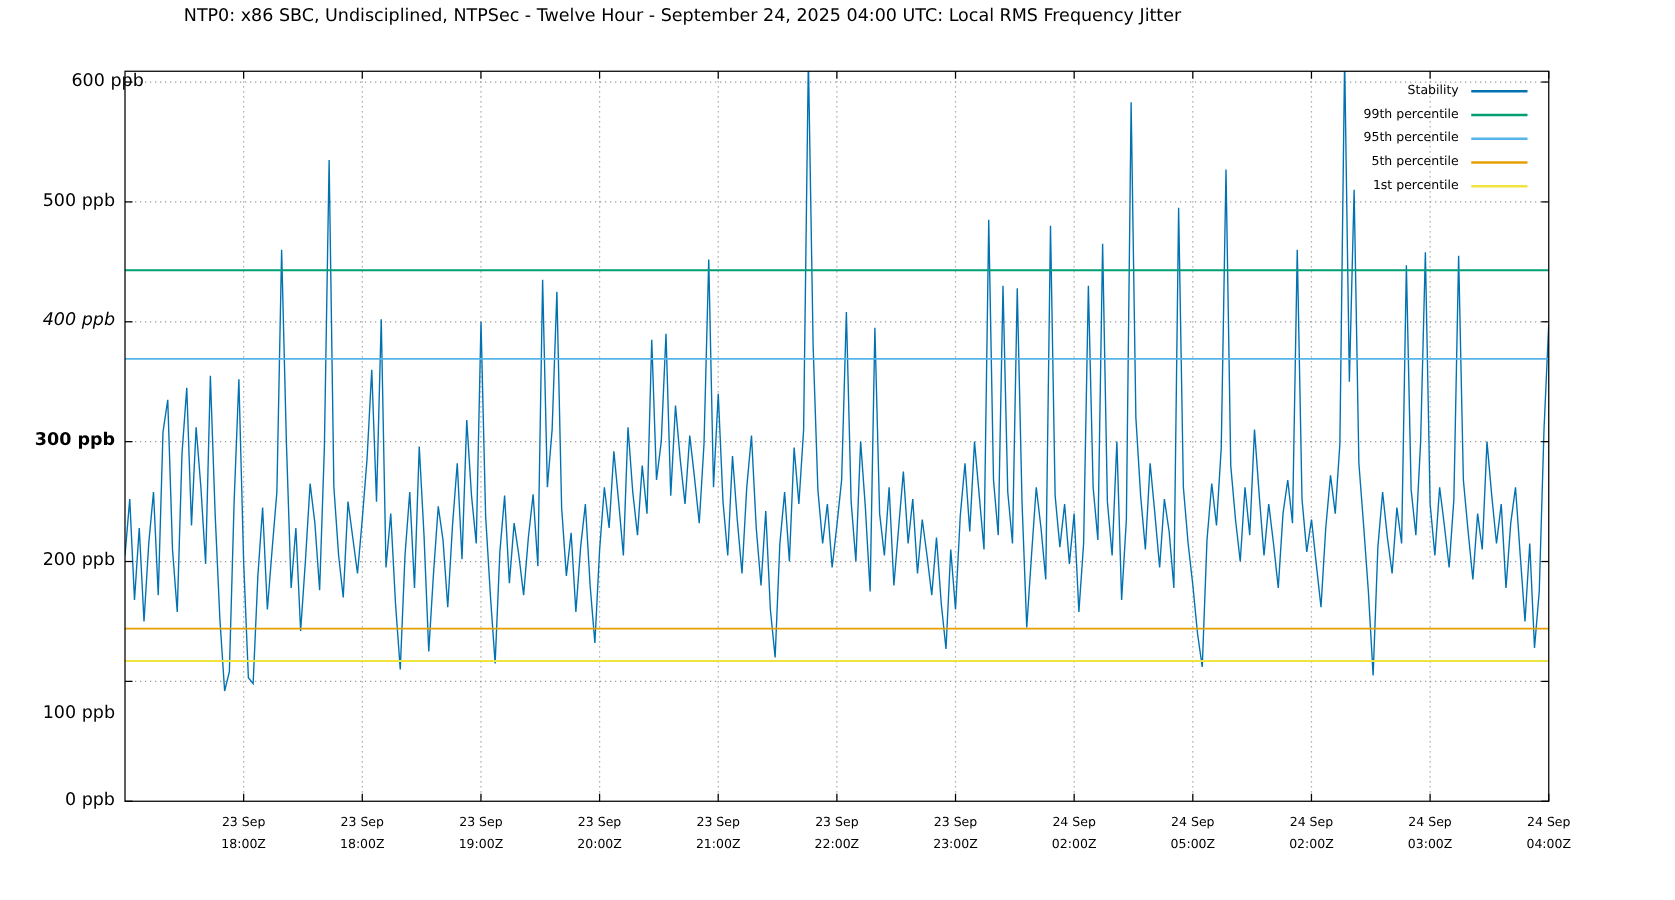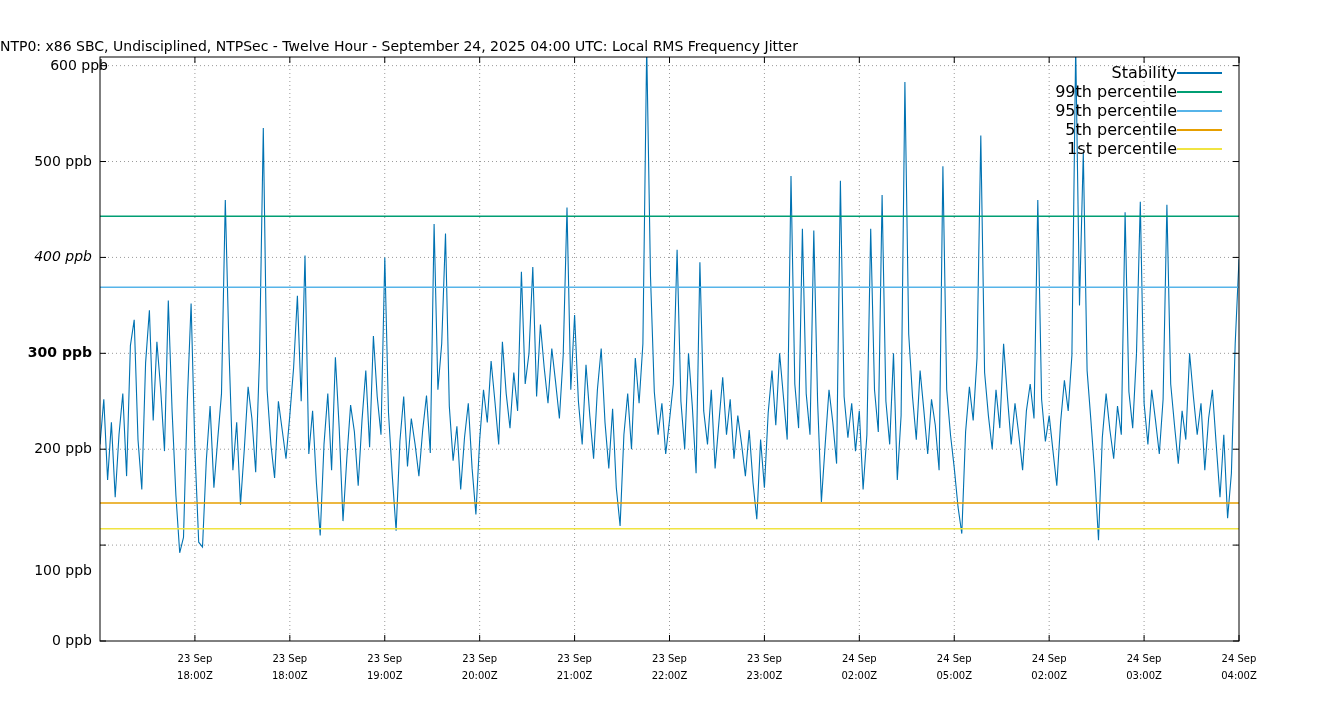--- a/index.html
+++ b/index.html
@@ -1,25 +1,25 @@
 <!DOCTYPE html>
 <html><head>
 <meta charset="utf-8">
 <style>
   html,body{margin:0;padding:0;background:#fff}
   #canvas{position:relative;width:1340px;height:720px;background:#fff;
           font-family:"DejaVu Sans","Liberation Sans",sans-serif;color:#000;overflow:hidden}
-  .chart-title{position:absolute;top:38px;left:0;width:1092px;font-size:14px;white-space:nowrap}
+  .chart-title{position:absolute;top:5px;left:0;width:1092px;text-align:center;font-size:14px;white-space:nowrap}
   #plot-svg{position:absolute;left:0;top:0}
   .y-tick-label{position:absolute;width:92px;text-align:right;font-size:14px;white-space:nowrap}
   .x-tick-label{position:absolute;width:96px;text-align:center;font-size:10px;line-height:17px;white-space:nowrap}
   .x-axis-title{position:absolute;top:696px;left:0;width:1340px;text-align:center;font-size:14px}
   .legend{position:absolute;top:63px;right:118px}
   .legend-row{display:flex;align-items:center;justify-content:flex-end;height:19px}
-  .legend-label{font-size:16px;white-space:nowrap}
+  .legend-label{font-size:10px;margin-right:10px;white-space:nowrap}
   .legend-swatch{width:45px;height:2px}
 </style>
 </head>
 <body>
 
 <div id="canvas">
   <div class="chart-title">NTP0: x86 SBC, Undisciplined, NTPSec - Twelve Hour - September 24, 2025 04:00 UTC: Local RMS Frequency Jitter</div>
 
   <svg id="plot-svg" width="1340" height="720">
       <defs>
@@ -90,21 +90,21 @@
       <line x1="1239" x2="1239" y1="57" y2="63" stroke="#000" stroke-width="1"></line>
     </svg>
 
   <div id="y-labels">
       <div class="y-tick-label" style="left: 0px; top: 632px;">0 ppb</div>
       <div class="y-tick-label" style="left: 0px; top: 536.105px; margin-top: 26px;">100 ppb</div>
       <div class="y-tick-label" style="left: 0px; top: 440.21px;">200 ppb</div>
       <div class="y-tick-label" style="left: 0px; top: 344.315px; font-weight: bold;">300 ppb</div>
       <div class="y-tick-label" style="left: 0px; top: 248.42px; font-style: italic;">400 ppb</div>
       <div class="y-tick-label" style="left: 0px; top: 152.525px;">500 ppb</div>
-      <div class="y-tick-label" style="left: 16px; top: 56.6305px;">600 ppb</div>
+      <div class="y-tick-label" style="left: 0px; top: 56.6305px; padding-left: 23px;">600 ppb</div>
     </div>
   <div id="x-labels">
       <div class="x-tick-label" style="left: 146.917px; top: 650px;">
         <div>23 Sep</div>
         <div>18:00Z</div>
       </div>
       <div class="x-tick-label" style="left: 241.833px; top: 650px;">
         <div>23 Sep</div>
         <div>18:00Z</div>
       </div>

